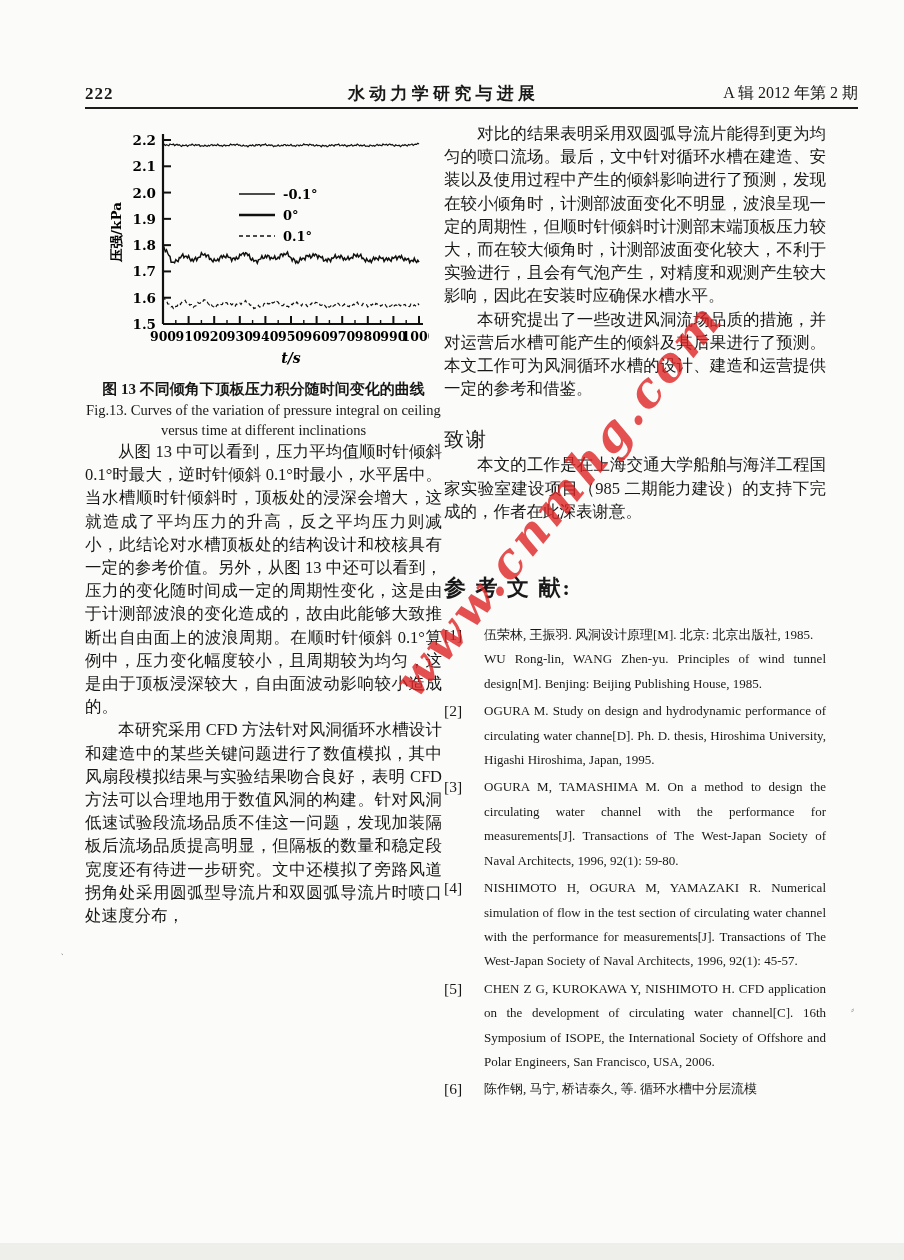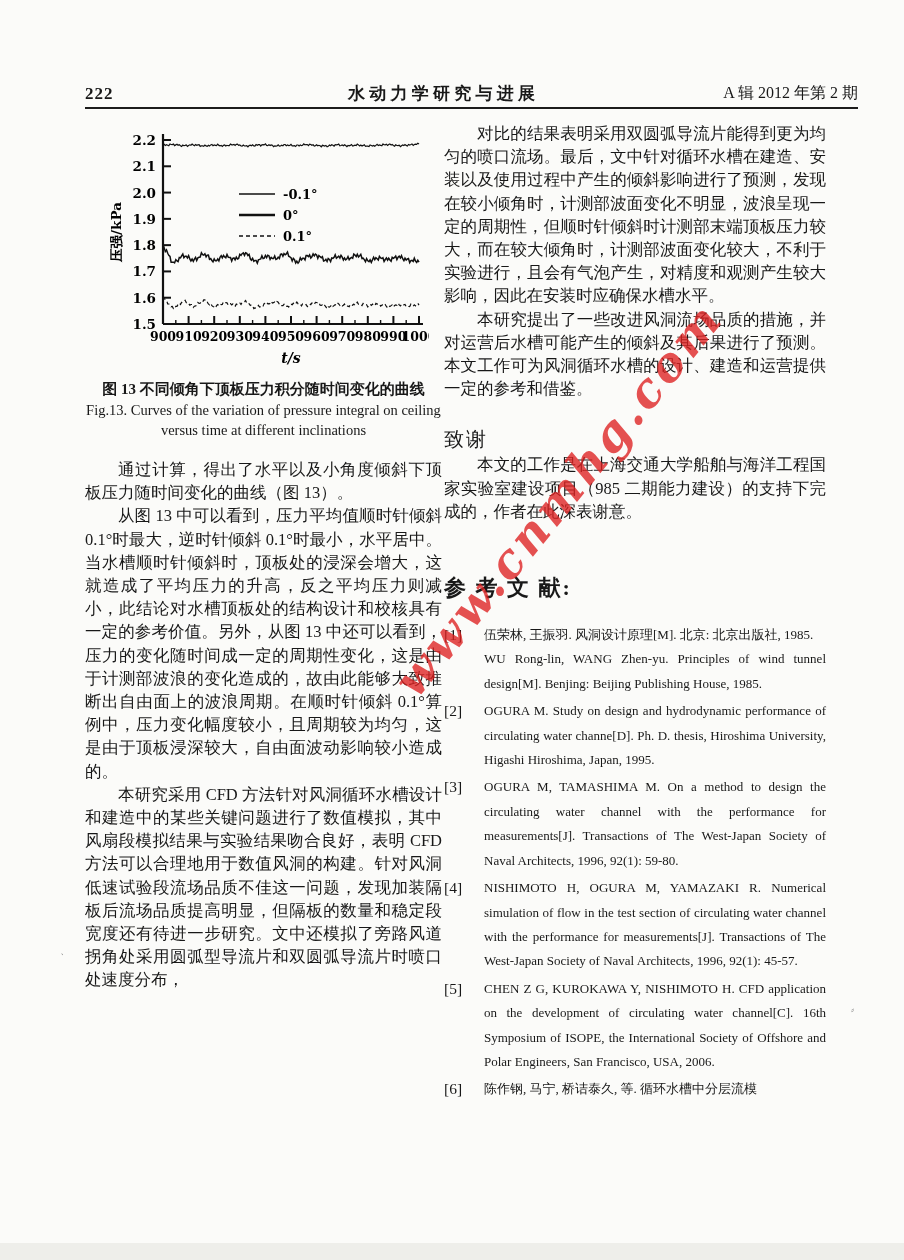--- a/index.html
+++ b/index.html
@@ -135,21 +135,20 @@
         <line x1="132" y1="87" x2="168" y2="87" stroke="#111" stroke-width="2.6" stroke-dasharray="none"></line>
         <text x="176" y="91.5" font-size="13" font-weight="bold" font-family="&quot;DejaVu Serif&quot;,serif">0°</text>
         <line x1="132" y1="108" x2="168" y2="108" stroke="#111" stroke-width="1.5" stroke-dasharray="4,3"></line>
         <text x="176" y="112.5" font-size="13" font-weight="bold" font-family="&quot;DejaVu Serif&quot;,serif">0.1°</text>
       </svg>
     <p class="cap-cn">图 13  不同倾角下顶板压力积分随时间变化的曲线</p>
     <p class="cap-en" style="white-space:pre-line;">Fig.13. Curves of the variation of pressure integral on ceiling
 versus time at different inclinations</p>
   </div>
 
-  <p class="body para-gap" style="margin-top:18px;">通过计算，得出了水平以及小角度倾斜下顶板压力随时间变化的曲线（图 13）。</p>
   <p class="body">从图 13 中可以看到，压力平均值顺时针倾斜 0.1°时最大，逆时针倾斜 0.1°时最小，水平居中。当水槽顺时针倾斜时，顶板处的浸深会增大，这就造成了平均压力的升高，反之平均压力则减小，此结论对水槽顶板处的结构设计和校核具有一定的参考价值。另外，从图 13 中还可以看到，压力的变化随时间成一定的周期性变化，这是由于计测部波浪的变化造成的，故由此能够大致推断出自由面上的波浪周期。在顺时针倾斜 0.1°算例中，压力变化幅度较小，且周期较为均匀，这是由于顶板浸深较大，自由面波动影响较小造成的。</p>
 
   <p class="body sec-body">本研究采用 CFD 方法针对风洞循环水槽设计和建造中的某些关键问题进行了数值模拟，其中风扇段模拟结果与实验结果吻合良好，表明 CFD 方法可以合理地用于数值风洞的构建。针对风洞低速试验段流场品质不佳这一问题，发现加装隔板后流场品质提高明显，但隔板的数量和稳定段宽度还有待进一步研究。文中还模拟了旁路风道拐角处采用圆弧型导流片和双圆弧导流片时喷口处速度分布，</p>
 </div>
 
 <div class="col col-right">
   <p class="body">对比的结果表明采用双圆弧导流片能得到更为均匀的喷口流场。最后，文中针对循环水槽在建造、安装以及使用过程中产生的倾斜影响进行了预测，发现在较小倾角时，计测部波面变化不明显，波浪呈现一定的周期性，但顺时针倾斜时计测部末端顶板压力较大，而在较大倾角时，计测部波面变化较大，不利于实验进行，且会有气泡产生，对精度和观测产生较大影响，因此在安装时应确保水槽水平。</p>
   <p class="body">本研究提出了一些改进风洞流场品质的措施，并对运营后水槽可能产生的倾斜及其后果进行了预测。本文工作可为风洞循环水槽的设计、建造和运营提供一定的参考和借鉴。</p>
 
   <h2 class="ack">致谢</h2>

